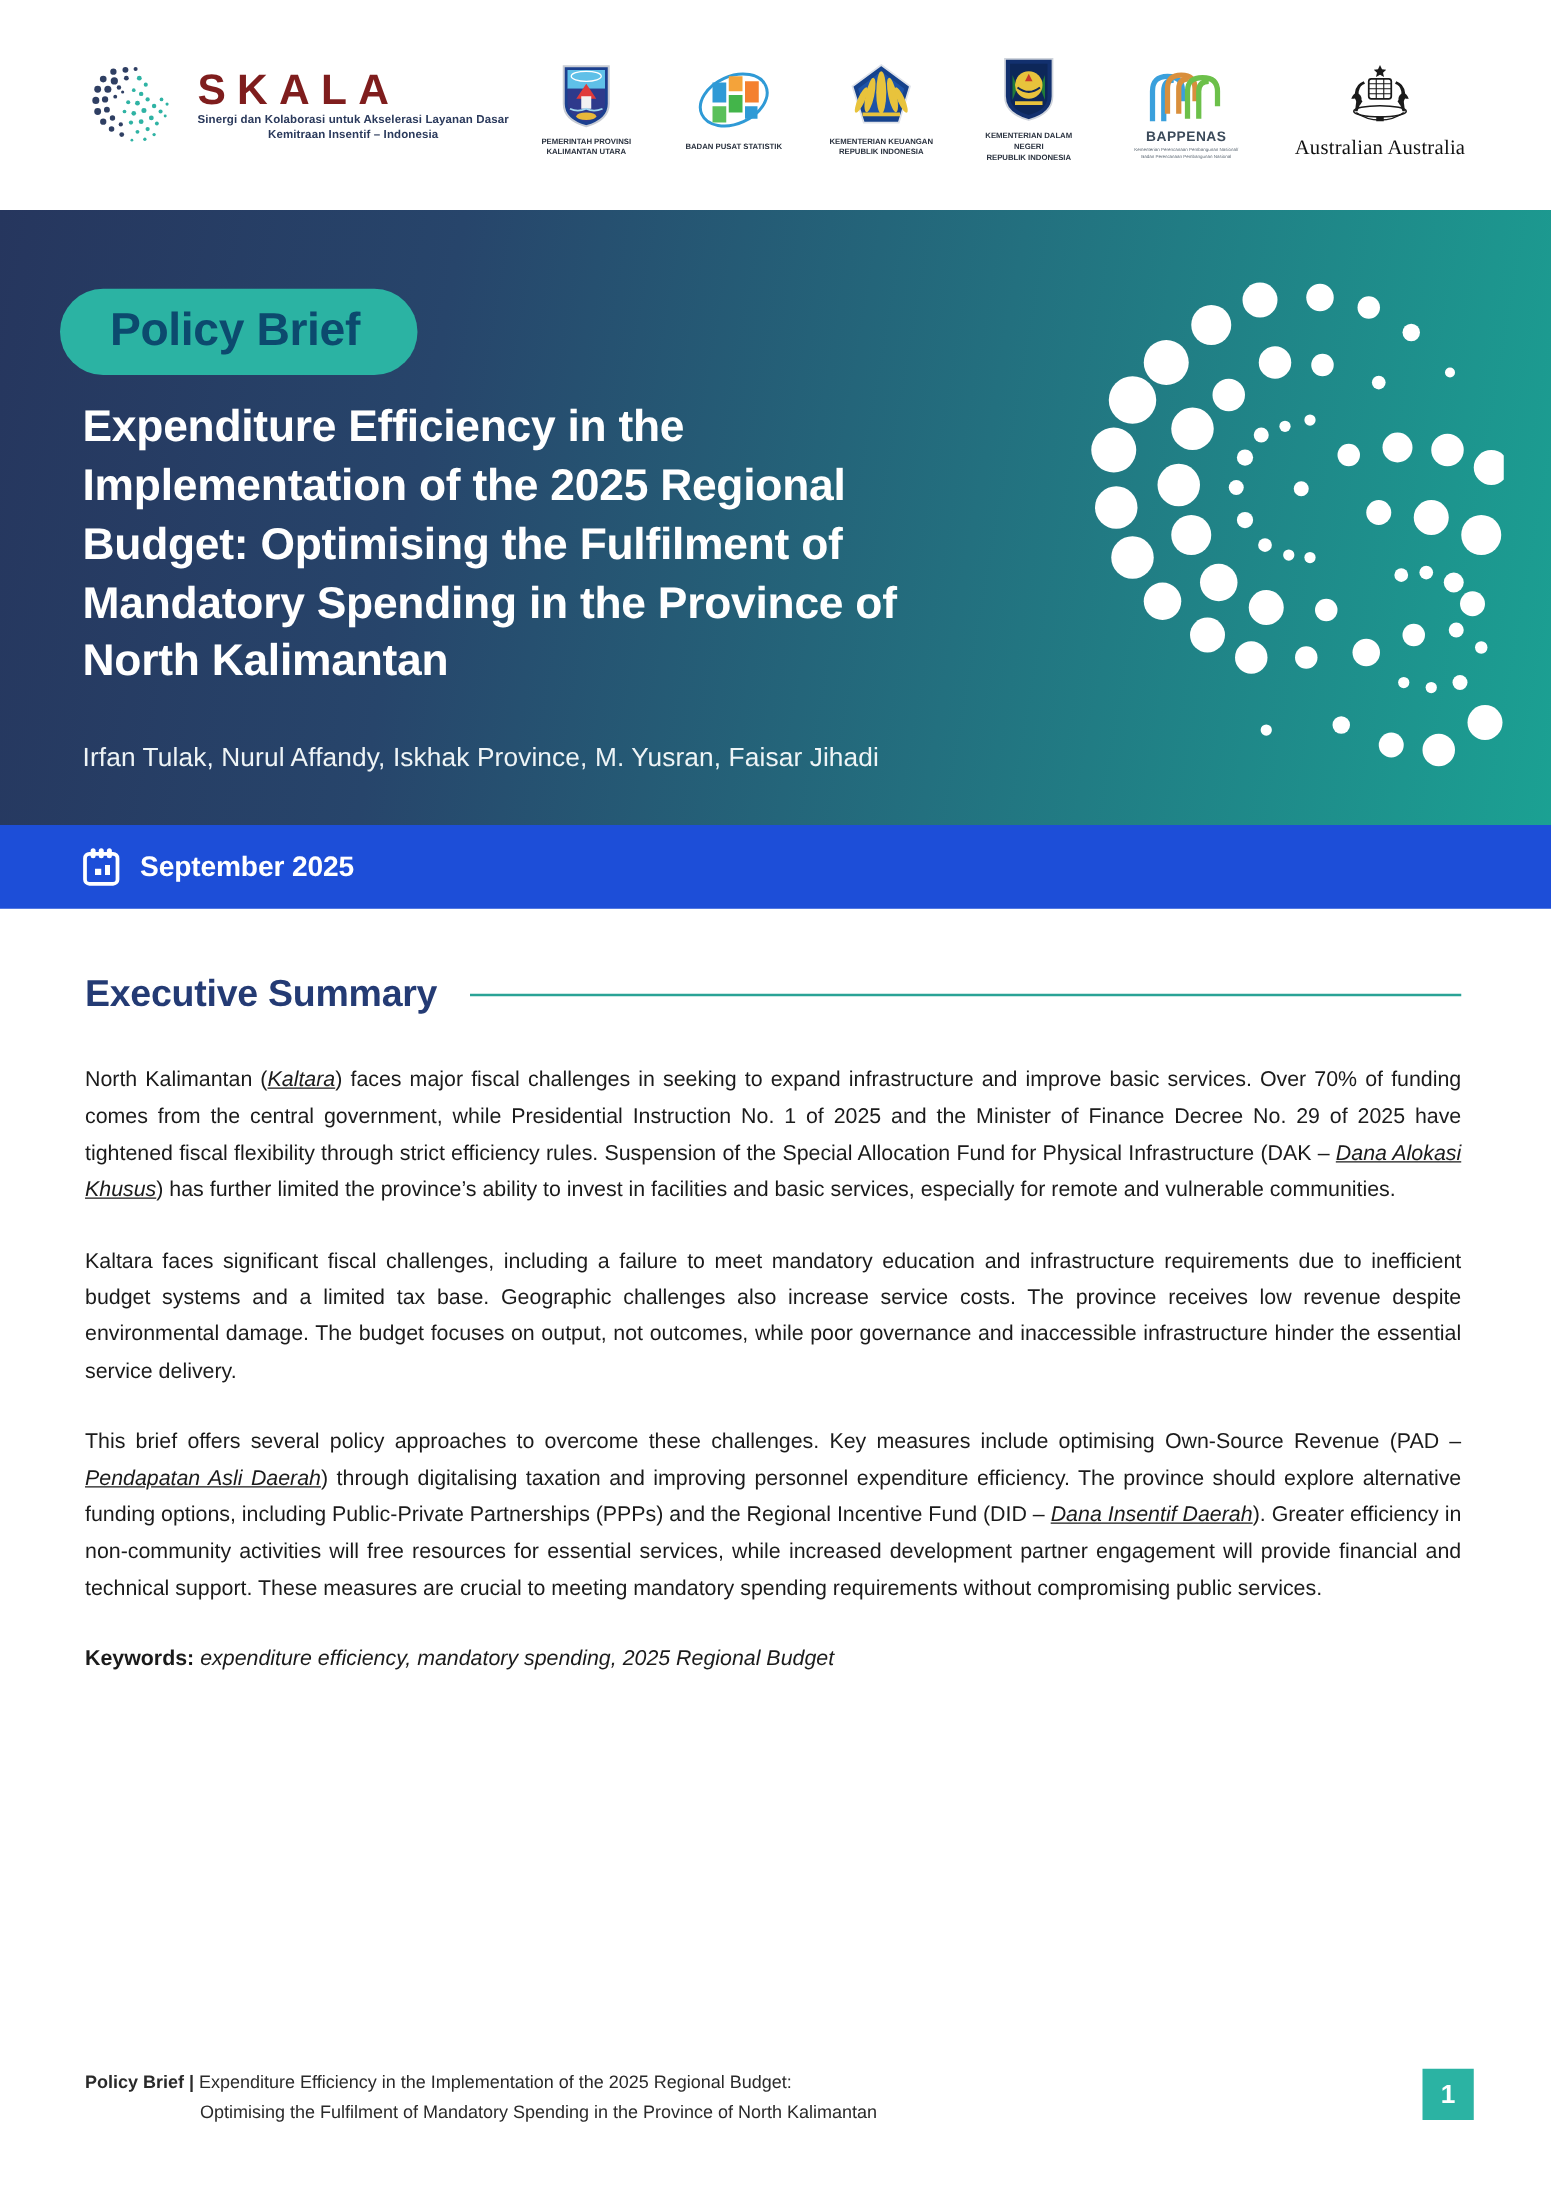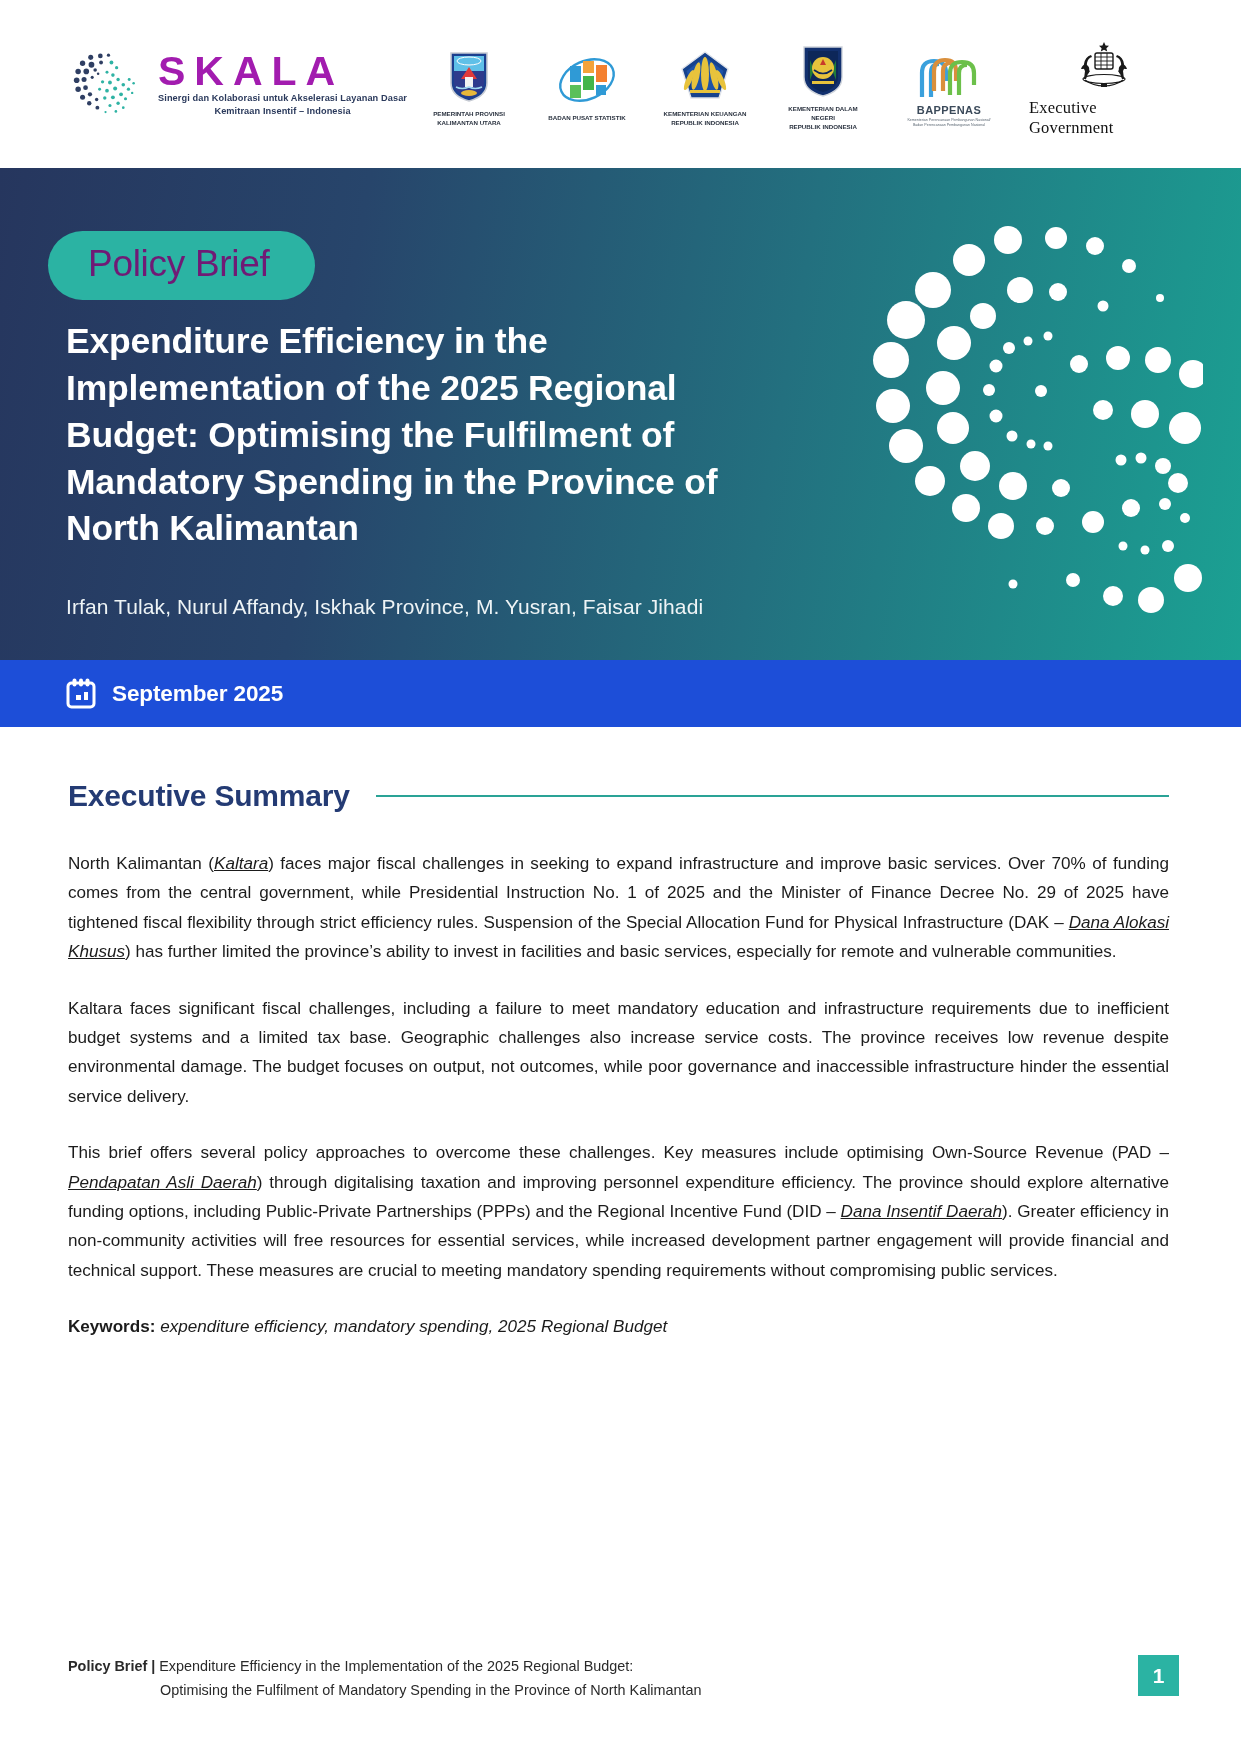--- a/index.html
+++ b/index.html
@@ -24,24 +24,24 @@
 
   .skala-logo {
     display: flex;
     align-items: center;
     gap: 14px;
     width: 400px;
   }
   .skala-mark { width: 74px; height: 74px; flex: 0 0 74px; }
   .skala-words { display: flex; flex-direction: column; }
   .skala-wordmark {
-    font-size: 41px;
+    font-size: 34px;
     font-weight: 700;
     letter-spacing: 9px;
-    color: #a21caf;
+    color: #7f1d1d;
     line-height: 1;
     font-family: "Liberation Sans", sans-serif;
   }
   .skala-tag1, .skala-tag2 {
     font-size: 9.2px;
     color: #2b3a5c;
     font-weight: 700;
     letter-spacing: .1px;
     line-height: 1.35;
     text-align: center;
@@ -92,23 +92,23 @@
   }
   .hero-dots { position: absolute; right: 38px; top: 10px; width: 430px; height: 470px; opacity: 1; }
 
   .badge-policy {
     position: absolute;
     left: 48px;
     top: 63px;
     background: #2bb3a3;
     border-radius: 38px;
     padding: 14px 46px 18px 40px;
-    color: #701a75;
+    color: #0c4a6e;
     font-size: 37px;
-    font-weight: 400;
+    font-weight: 700;
     letter-spacing: -.3px;
     line-height: 1;
   }
 
   .hero-title {
     position: absolute;
     left: 66px;
     top: 150px;
     width: 700px;
     color: #ffffff;
@@ -374,21 +374,21 @@
             <path d="M20 16 q-6 2 -7 9 q-1 7 4 10 l2-3 q-4-3 -3-8 q1-5 5-6z"></path>
             <path d="M46 16 q6 2 7 9 q1 7 -4 10 l-2-3 q4-3 3-8 q-1-5 -5-6z"></path>
             <path d="M10 30 q2-6 6-4 q3 2 2 6 l-3 8 h-2 l1-8 q0-3 -2-2z"></path>
             <path d="M56 30 q-2-6 -6-4 q-3 2 -2 6 l3 8 h2 l-1-8 q0-3 2-2z"></path>
             <ellipse cx="33" cy="40" rx="21" ry="4.5" fill="none" stroke="#1a1a1a" stroke-width="1.2"></ellipse>
             <path d="M14 41 q8 6 19 6 q11 0 19-6" fill="none" stroke="#1a1a1a" stroke-width="1.2"></path>
             <path d="M30 44 h6 v4 h-6z"></path>
           </g>
         </svg>
       </div>
-      <div class="ausgov-word">Executive Government</div>
+      <div class="ausgov-word">Australian Australia</div>
     </div>
 
   </div>
 </div>
 
 <div class="hero">
 
   <svg class="hero-dots" viewBox="0 0 430 470">
     <g fill="#ffffff">
       <circle cx="235" cy="62" r="14"></circle>

